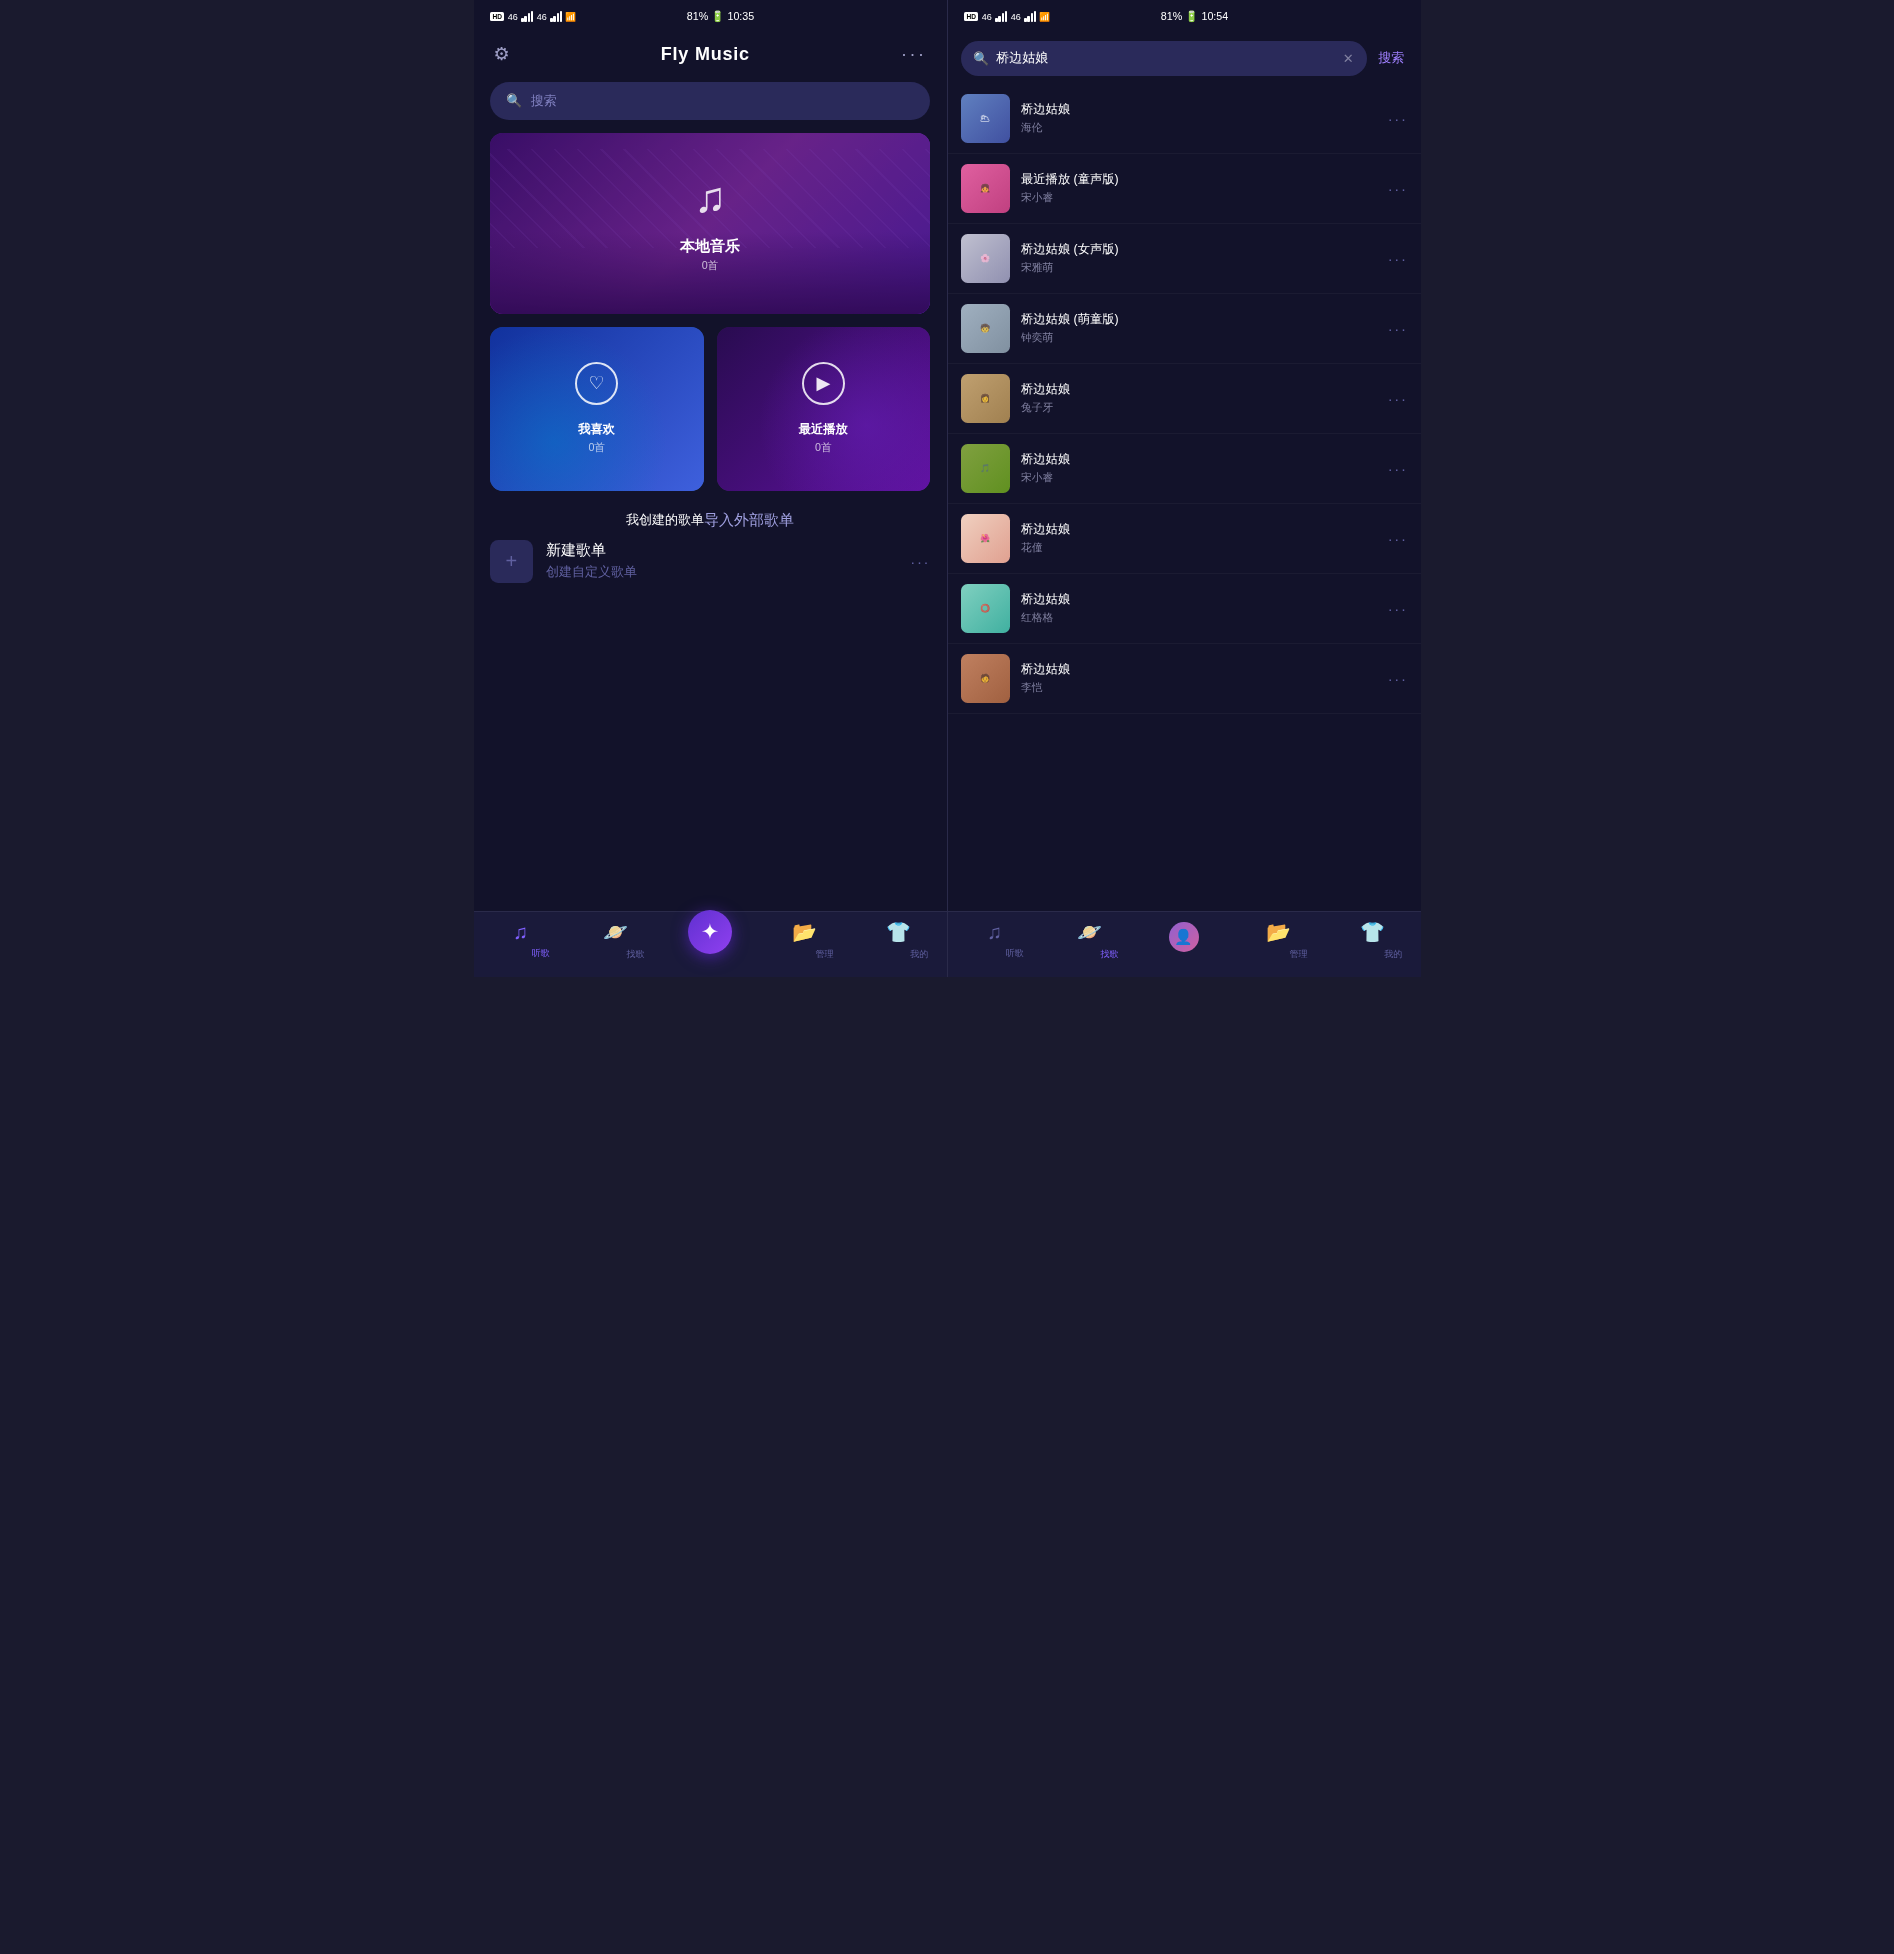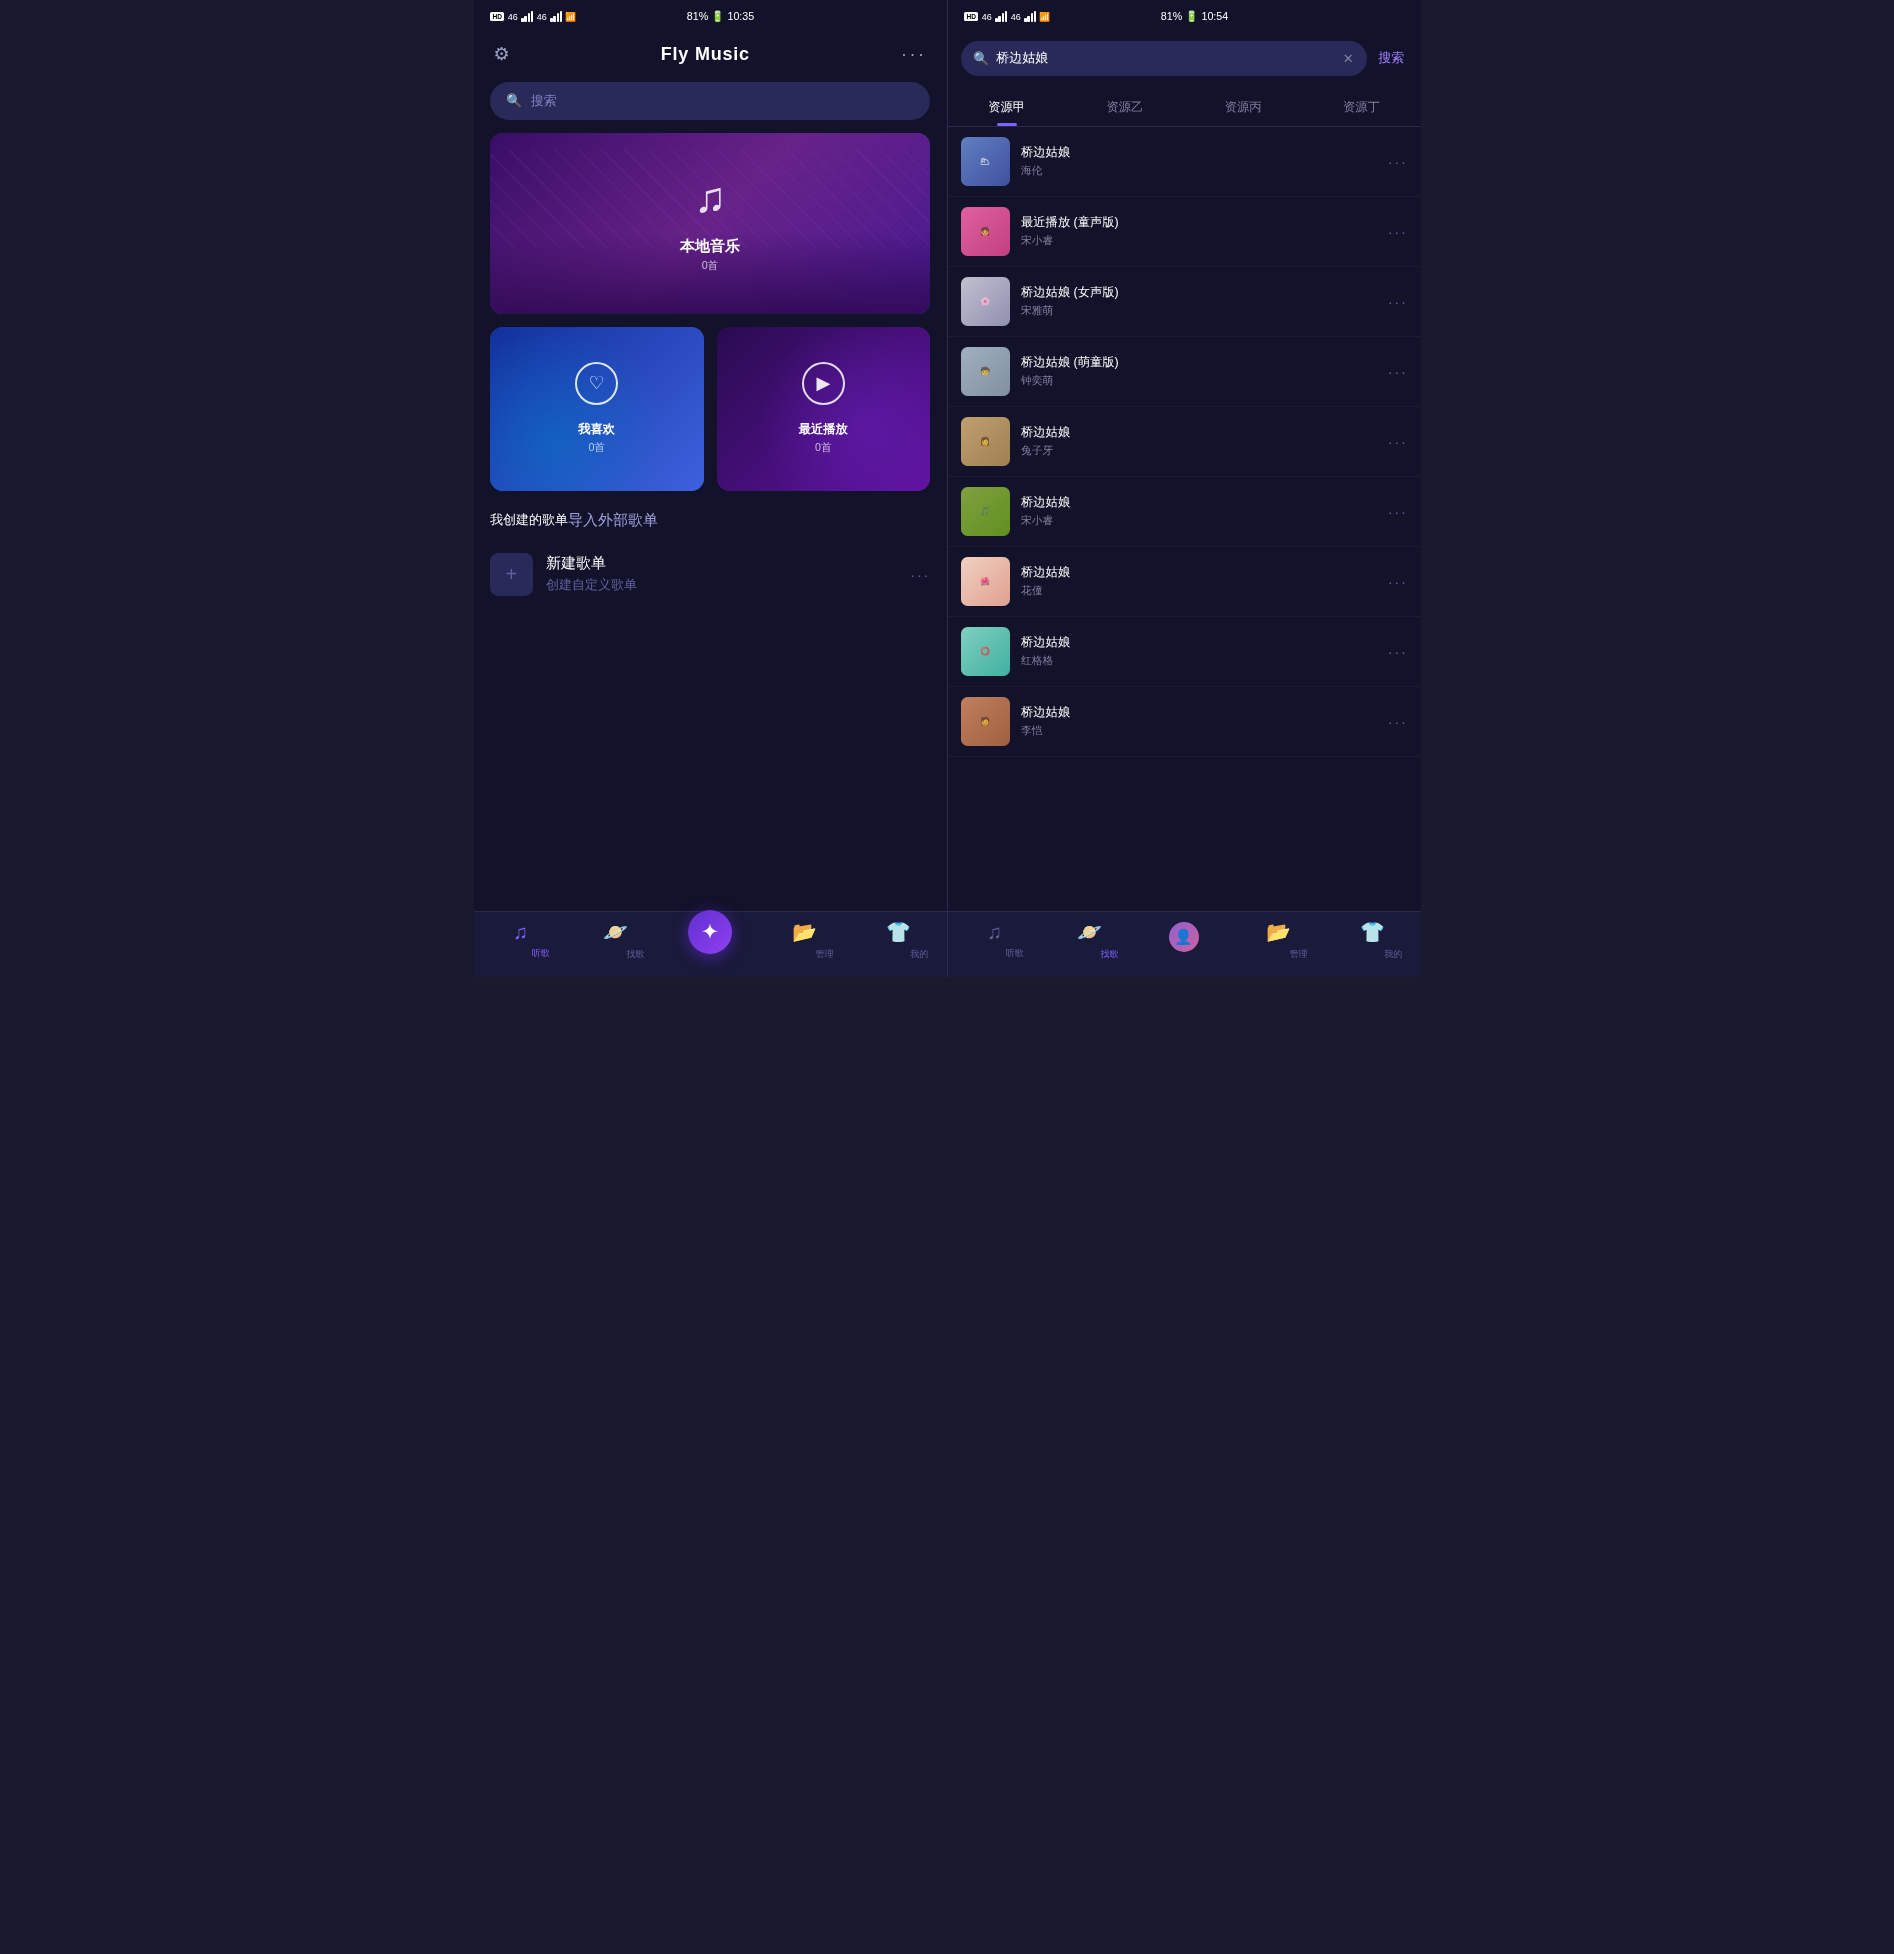--- a/index.html
+++ b/index.html
@@ -198,24 +198,23 @@
       align-items: center;
       justify-content: center;
       margin-bottom: 8.2px;
       font-size: 18px;
       color: rgba(255,255,255,0.9);
     }
 
     
     .section-header {
       display: flex;
-      justify-content: flex-start;
+      justify-content: center;
       align-items: center;
       padding: 0 16.4px;
-      margin-bottom: 13px;
     }
     .section-title {
       color: #fff;
       font-size: 13px;
       font-weight: 500;
     }
     .section-action {
       color: #a0a0e0;
       font-size: 15px;
     }
@@ -603,34 +602,20 @@
 
     <div class="search-header-right">
       <div class="search-input-box">
         <span>🔍</span>
         <span class="search-input-text">桥边姑娘</span>
         <span class="search-clear-btn">✕</span>
       </div>
       <span class="search-submit-btn">搜索</span>
     </div>
 
-    <div class="source-tabs">
-      <div class="source-tab active">
-        <span>资源甲</span>
-      </div>
-      <div class="source-tab">
-        <span>资源乙</span>
-      </div>
-      <div class="source-tab">
-        <span>资源丙</span>
-      </div>
-      <div class="source-tab">
-        <span>资源丁</span>
-      </div>
-    </div>
 
     <div class="results-list">
 
       <div class="result-item">
         <div class="result-thumbnail thumb-1">
           <div class="thumb-decoration">🌥</div>
         </div>
         <div class="result-info">
           <div class="result-title">桥边姑娘</div>
           <div class="result-artist">海伦</div>

